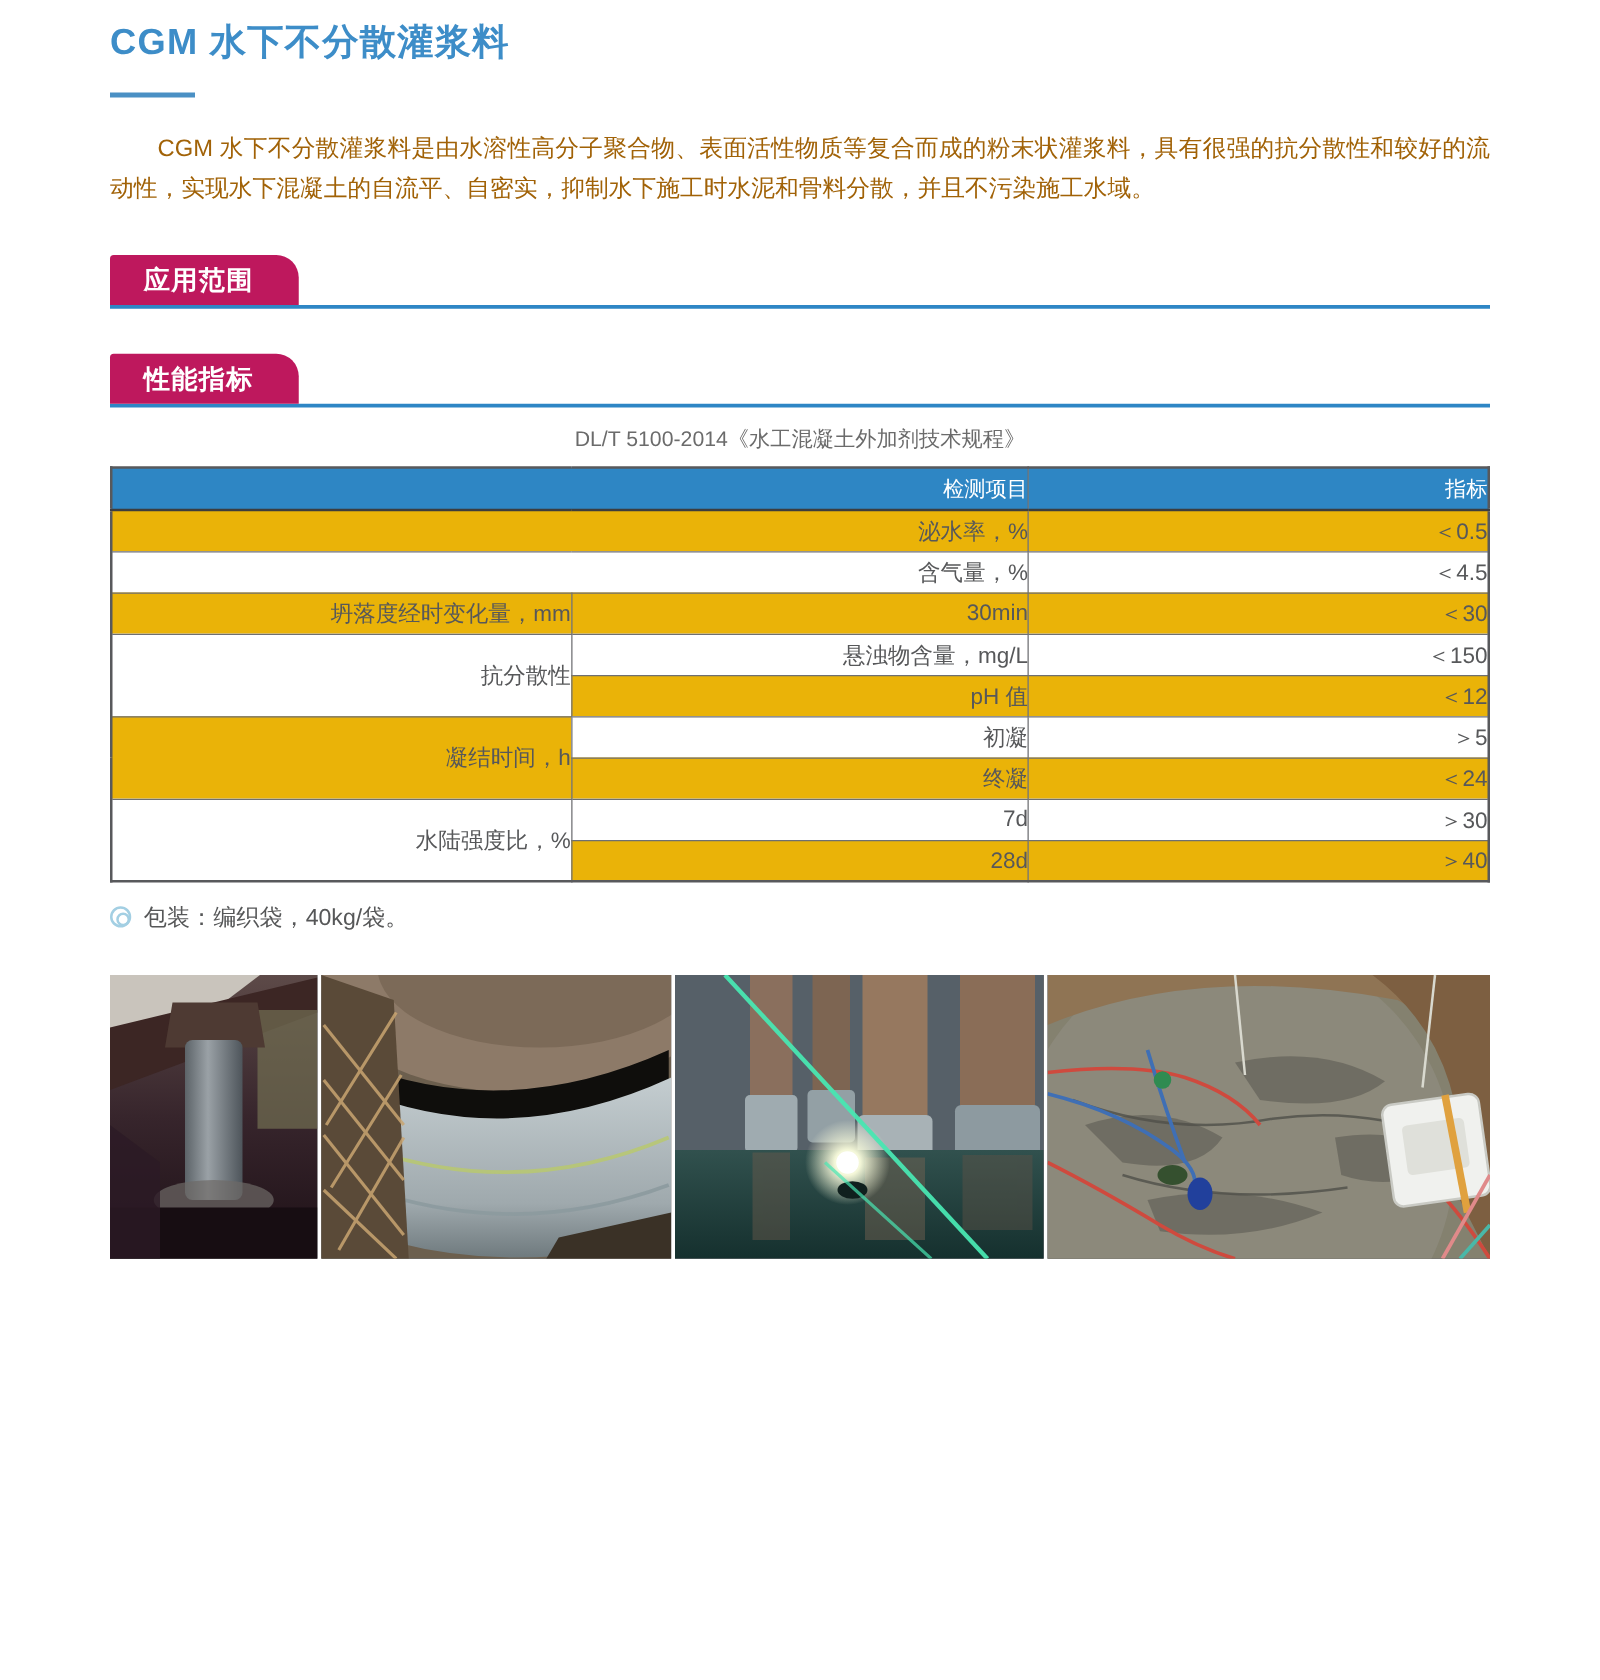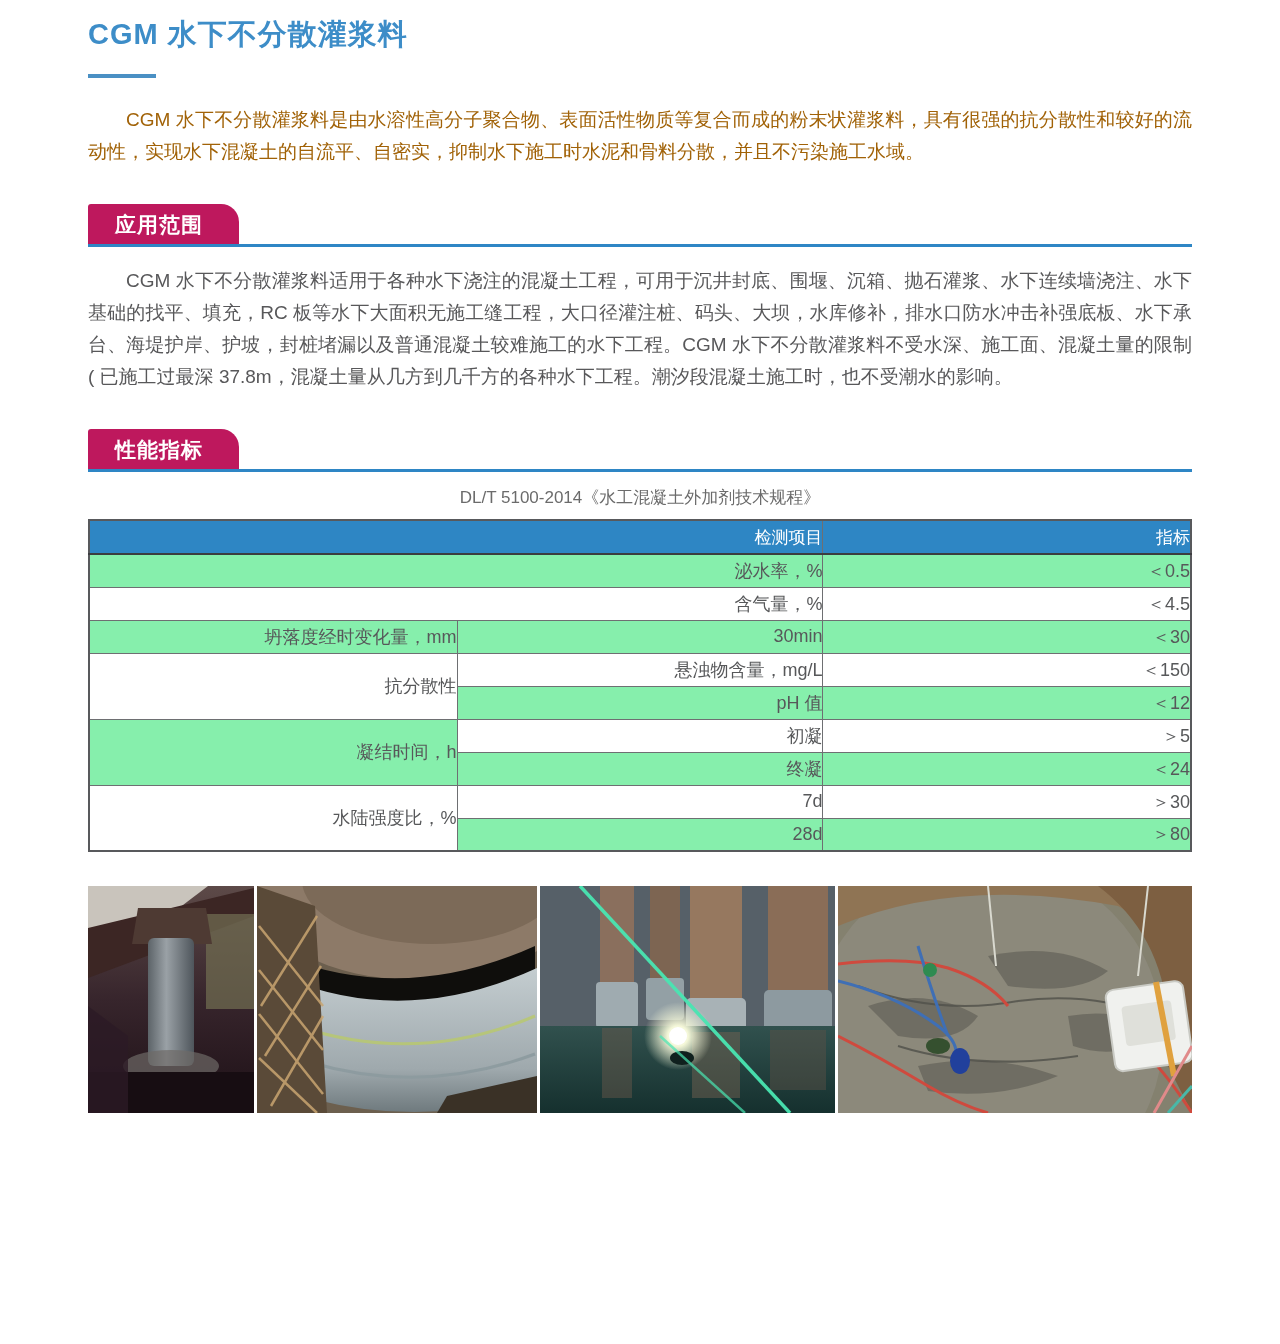--- a/index.html
+++ b/index.html
@@ -22,21 +22,21 @@
     text-align:justify; text-indent:2em; }
 
   .table-caption { margin-top:14px; text-align:center; font-size:17px; color:#6b6b6b; }
 
   table.perf { width:100%; border-collapse:collapse; margin-top:10px;
     border:2px solid #58595c; }
   table.perf td { border:1px solid #6e6f72; text-align:right; vertical-align:middle;
     height:33px; font-size:18px; color:#57585a; background:#ffffff; }
   table.perf thead td { background:#2e86c4; color:#ffffff; font-size:17px; height:34px;
     border-bottom:2px solid #3c3d3f; }
-  table.perf td.gray { background:#86efac;padding-left:43px; }
+  table.perf td.gray { background:#eab308;padding-left:43px; }
 
   .bullet-row { display:flex; align-items:center; margin-top:15px; font-size:18.5px;
     color:#565758; }
   .bullet-icon { position:relative; width:17px; height:17px; border:2px solid #a3cfe3;
     border-radius:50%; margin-right:10px; flex:0 0 auto; }
   .bullet-icon::after { content:""; position:absolute; left:3px; top:3px; width:7px;
     height:7px; border:2px solid #a3cfe3; border-radius:50%; }
 
   .photos { margin-top:34px; display:flex; gap:3px; }
   .photo { height:227px; overflow:hidden; background:#444; }
@@ -49,21 +49,20 @@
 <div class="page">
 
   <h1 class="title">CGM 水下不分散灌浆料</h1>
   <div class="title-underline"></div>
 
   <p class="para">CGM 水下不分散灌浆料是由水溶性高分子聚合物、表面活性物质等复合而成的粉末状灌浆料，具有很强的抗分散性和较好的流动性，实现水下混凝土的自流平、自密实，抑制水下施工时水泥和骨料分散，并且不污染施工水域。</p>
 
   <div class="section-header">
     <span class="badge">应用范围</span>
   </div>
-  <p class="section-body">CGM 水下不分散灌浆料适用于各种水下浇注的混凝土工程，可用于沉井封底、围堰、沉箱、抛石灌浆、水下连续墙浇注、水下基础的找平、填充，RC 板等水下大面积无施工缝工程，大口径灌注桩、码头、大坝，水库修补，排水口防水冲击补强底板、水下承台、海堤护岸、护坡，封桩堵漏以及普通混凝土较难施工的水下工程。CGM 水下不分散灌浆料不受水深、施工面、混凝土量的限制 ( 已施工过最深 37.8m，混凝土量从几方到几千方的各种水下工程。潮汐段混凝土施工时，也不受潮水的影响。</p>
 
   <div class="section-header">
     <span class="badge">性能指标</span>
   </div>
   <div class="table-caption">DL/T 5100-2014《水工混凝土外加剂技术规程》</div>
 
   <table class="perf">
     <colgroup>
         <col style="width:33.4%">
         <col style="width:33.2%">
@@ -107,26 +106,30 @@
           <td class="gray">终凝</td>
           <td class="gray">＜24</td>
         </tr>
         <tr>
           <td rowspan="2">水陆强度比，%</td>
           <td>7d</td>
           <td>＞30</td>
         </tr>
         <tr>
           <td class="gray">28d</td>
-          <td class="gray">＞80</td>
+          <td class="gray">＞40</td>
         </tr>
       </tbody>
   </table>
 
 
+  <div class="bullet-row">
+    <span class="bullet-icon"></span>
+    <span>包装：编织袋，40kg/袋。</span>
+  </div>
 
   <div class="photos">
 
     <div class="photo p1">
       <svg width="166" height="227" viewBox="0 0 166 227" xmlns="http://www.w3.org/2000/svg">
         <defs>
           <linearGradient id="g1bg" x1="0" y1="0" x2="0" y2="1">
             <stop offset="0" stop-color="#5d4a48"></stop>
               <stop offset="0.5" stop-color="#37252c"></stop>
             <stop offset="1" stop-color="#1d1016"></stop>

